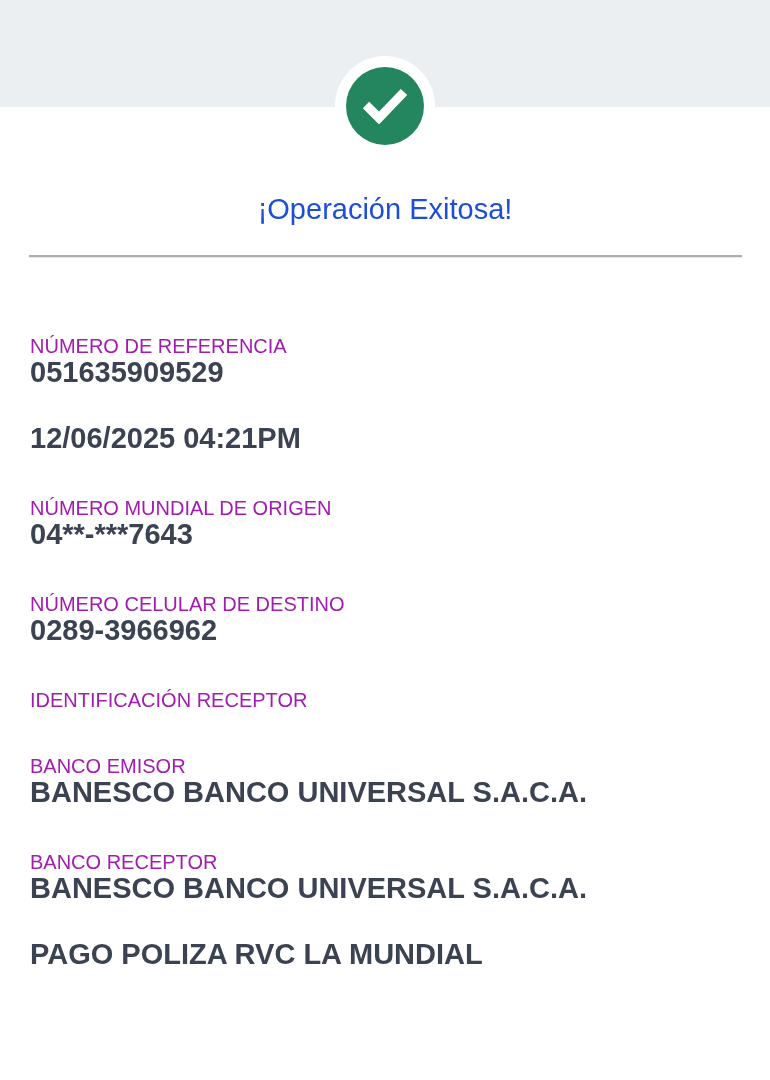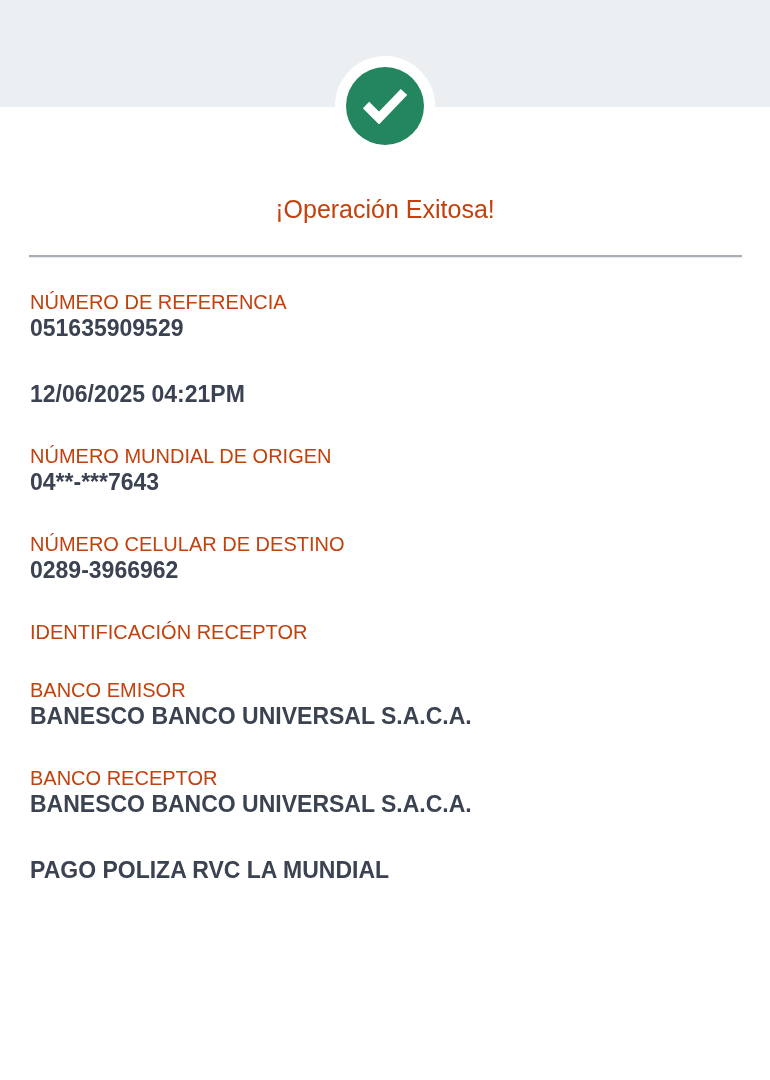--- a/index.html
+++ b/index.html
@@ -39,45 +39,46 @@
     height: 78px;
     border-radius: 50%;
     background: #24865f;
     display: flex;
     align-items: center;
     justify-content: center;
   }
   .page-title {
     margin: 84px 0 0 0;
     text-align: center;
-    font-size: 25px;
+    font-size: 29px;
     font-weight: 400;
-    color: #c2410c;
+    color: #1d4ed8;
     line-height: 36px;
   }
   .divider {
     border: none;
     border-top: 2px solid #a9aeb4;
     box-shadow: 0 1px 1px rgba(180,185,190,0.35);
     margin: 28px 28px 0 29px;
   }
   .details-list {
     padding: 34px 30px 0 30px;
   }
   .field-row {
     margin-bottom: 36px;
   }
   .field-label {
     font-size: 20px;
     line-height: 22px;
-    color: #c2410c;
+    color: #a21caf;
     font-weight: 400;
+    margin-top: 44px;
   }
   .field-value {
-    font-size: 23px;
+    font-size: 29px;
     line-height: 30px;
     color: #3b4251;
     font-weight: 700;
   }
 </style>
 </head>
 <body>
 
 <div class="header-band"></div>
 

